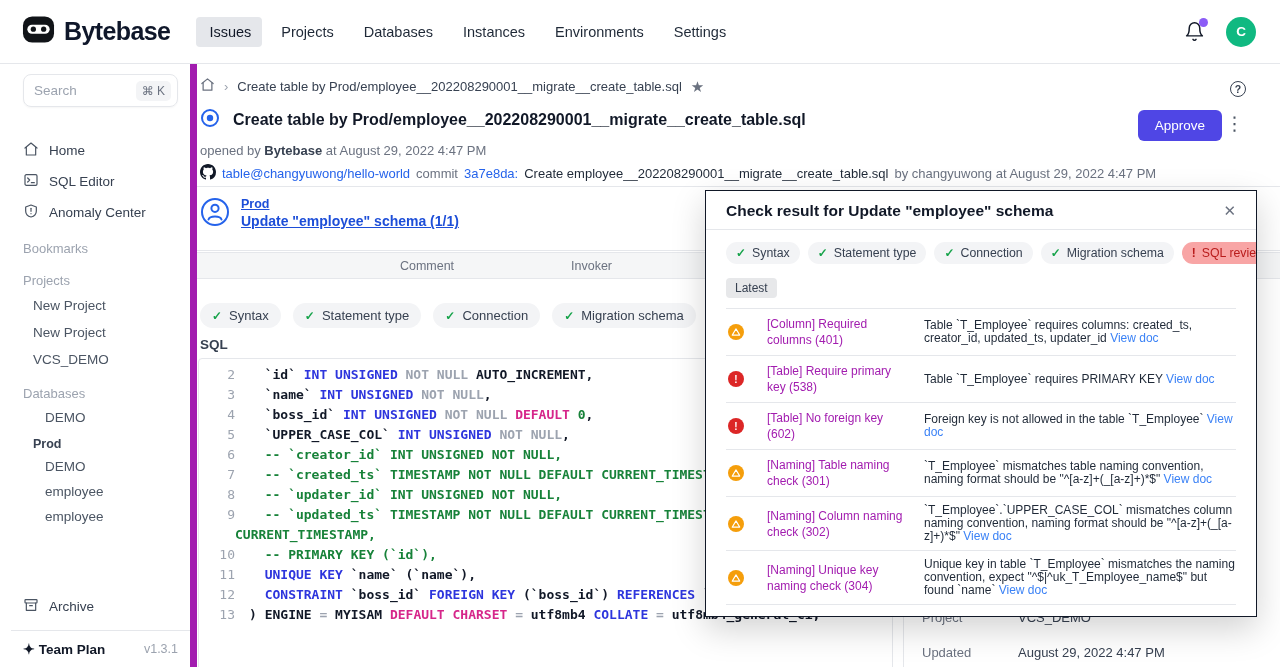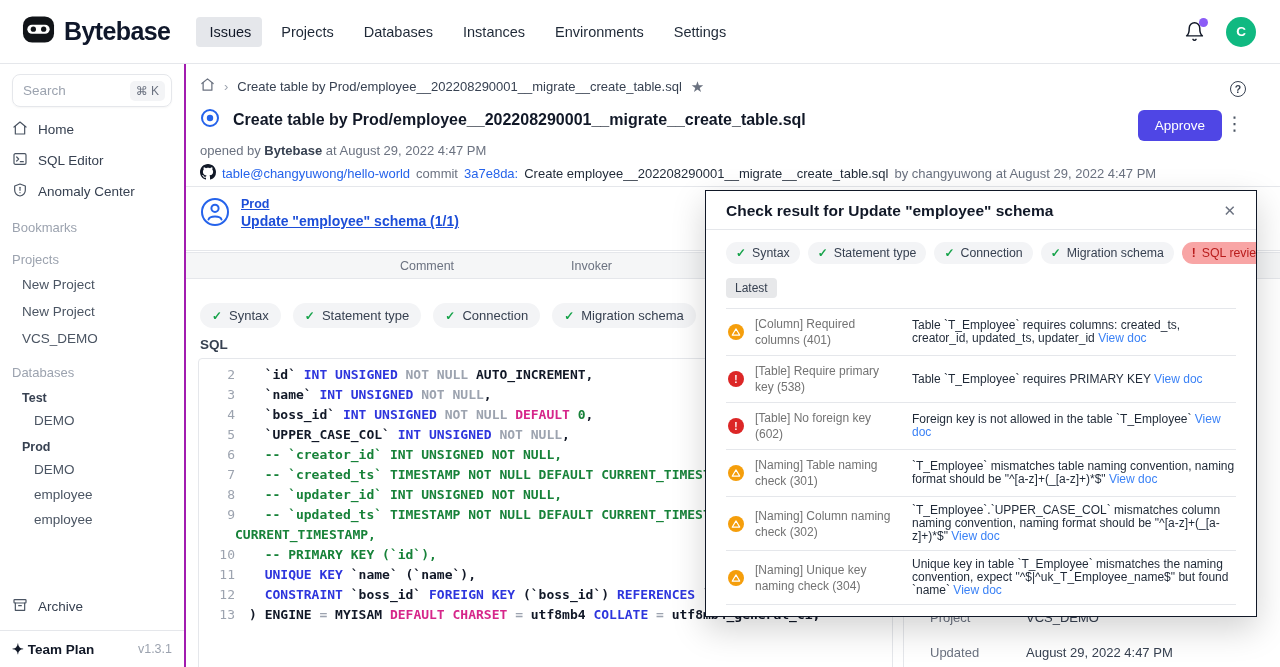--- a/index.html
+++ b/index.html
@@ -17,30 +17,30 @@
   .topnav-item { font-size:14.5px; color:#1f2937; padding:7px 11px; border-radius:4px; cursor:pointer; }
   .topnav-item.active { background:#e5e7eb; color:#111827;padding-left:13px; }
   .topbar-right { margin-left:auto; display:flex; align-items:center; gap:20px; }
   .bell-wrap { position:relative; width:22px; height:24px; cursor:pointer; }
   .bell-dot { position:absolute; right:-2px; top:-2px; width:9px; height:9px;
     border-radius:50%; background:#8b5cf6; }
   .avatar { width:30px; height:30px; border-radius:50%; background:#10b981; color:#fff;
     font-size:13.5px; font-weight:700; display:flex; align-items:center; justify-content:center; cursor:pointer; }
 
   
-  .sidebar { position:absolute; left:0; top:64px; width:186px; height:603px;
-    border-right:2px solid #a21caf; background:#fff; z-index:9; padding-top:10px; }
+  .sidebar { position:absolute; left:11px; top:64px; width:186px; height:603px;
+    border-right:7px solid #a21caf; background:#fff; z-index:9; padding-top:10px; }
   .search-box { margin:0 12px; height:33px; border:1px solid #e5e7eb; border-radius:8px;
     display:flex; align-items:center; padding:0 6px 0 10px; box-shadow:0 1px 2px rgba(0,0,0,.04); }
   .search-box input { border:none; outline:none; width:92px; font-size:13.5px; color:#374151;
     font-family:"Liberation Sans", sans-serif; }
   .search-box input::placeholder { color:#9ca3af; }
   .kbd { margin-left:auto; font-size:12px; color:#6b7280; background:#f3f4f6;
     border-radius:5px; padding:3px 6px; white-space:nowrap; }
-  .side-nav { margin-top:7px; }
+  .side-nav { margin-top:28px; }
   .side-item { display:flex; align-items:center; gap:10px; padding:6px 12px;
     font-size:13.5px; color:#374151; cursor:pointer; }
   .side-item svg { color:#4b5563; flex:none; }
   .section-label { padding:13px 12px 4px; font-size:13px; color:#9ca3af; }
   .proj-item { padding:6px 12px 6px 22px; font-size:13.5px; color:#4b5563; cursor:pointer; }
   .db-env { padding:7px 12px 3px 22px; font-size:12.5px; font-weight:700; color:#374151; cursor:pointer; }
   .db-item { padding:5px 12px 5px 34px; font-size:13.5px; color:#4b5563; cursor:pointer; }
   .side-bottom { position:absolute; left:0; right:0; bottom:0; }
   .plan-row { border-top:1px solid #e5e7eb; display:flex; align-items:center;
     padding:10px 12px; margin-top:8px; }
@@ -97,40 +97,40 @@
   .code-row { white-space:pre; padding-left:6px; }
   .ln { display:inline-block; width:30px; text-align:right; margin-right:14px; color:#9ca3af; font-weight:400; }
   .ln-active { color:#111827; font-weight:700; }
   .code-row.wrap .code-text { margin-left:-14px; }
   .tk-kw { color:#2d35dd; } .tk-mag { color:#d6268a; } .tk-gy { color:#9ca3af; }
   .tk-cm { color:#178239; } .tk-num { color:#178239; } .tk-bk { color:#111827; }
 
   
   .right-panel { position:absolute; left:903px; top:190px; width:354px; height:477px;
     background:#fff; border-left:1px solid #e5e7eb; z-index:20; }
-  .info-row { position:absolute; left:8px; right:0; display:flex; padding:0 18px; font-size:13px; }
+  .info-row { position:absolute; left:0; right:0; display:flex; padding:0 18px; font-size:13px; }
   .info-label { width:96px; color:#6b7280; }
   .info-value { color:#374151; }
 
   
   .modal { position:absolute; left:705px; top:190px; width:552px; height:427px; background:#fff;
     border:1.5px solid #111827; box-shadow:0 12px 32px rgba(0,0,0,.18); z-index:50; overflow:hidden; }
   .modal-head { display:flex; align-items:center; padding:11px 20px 9px; border-bottom:1px solid #e5e7eb; }
   .modal-title { font-size:15.5px; font-weight:600; color:#111827; }
   .modal-close { margin-left:auto; color:#6b7280; font-size:15px; cursor:pointer; }
   .latest-badge { display:inline-block; margin:14px 20px 6px; background:#e7e8ea; color:#374151;
     font-size:12px; padding:3px 9px; border-radius:4px; cursor:pointer; }
   .result-list { margin:4px 20px 0; border-top:1px solid #e5e7eb; }
   .result-row { display:flex; align-items:center; gap:11px; padding:7px 0 7px 2px;
     border-bottom:1px solid #e5e7eb; }
   .sev { flex:none; width:16px; height:16px; border-radius:50%; display:flex;
     align-items:center; justify-content:center; color:#fff; font-size:10px; font-weight:700; }
   .sev-warning { background:#f59e0b; }
   .sev-error { background:#dc2626; }
-  .rule-name { flex:none; width:146px; font-size:12px; color:#737373; line-height:16px; }
+  .rule-name { flex:none; width:146px; font-size:12px; color:#a21caf; line-height:16px;margin-left:12px; }
   .rule-detail { flex:1; font-size:12px; color:#1f2937; line-height:13px; word-break:break-word; }
   .viewdoc { color:#3b82f6; cursor:pointer; }
 </style>
 </head>
 <body>
 
 <div class="stage">
 
   <div class="topbar">
     <div class="brand">
@@ -196,21 +196,20 @@
       </div>
     <div class="section-label">Bookmarks</div>
     <div class="section-label">Projects</div>
     <div>
         <div class="proj-item">New Project</div>
         <div class="proj-item">New Project</div>
         <div class="proj-item">VCS_DEMO</div>
       </div>
     <div class="section-label">Databases</div>
     <div>
-        <div class="db-env">Test</div>
         <div class="db-item">DEMO</div>
         <div class="db-env">Prod</div>
         <div class="db-item">DEMO</div>
         <div class="db-item">employee</div>
         <div class="db-item">employee</div>
       </div>
     <div class="side-bottom">
       <div class="side-item">
         <span>
           <svg width="16" height="16" viewBox="0 0 24 24" fill="none" stroke="currentColor" stroke-width="1.8" stroke-linecap="round" stroke-linejoin="round">

